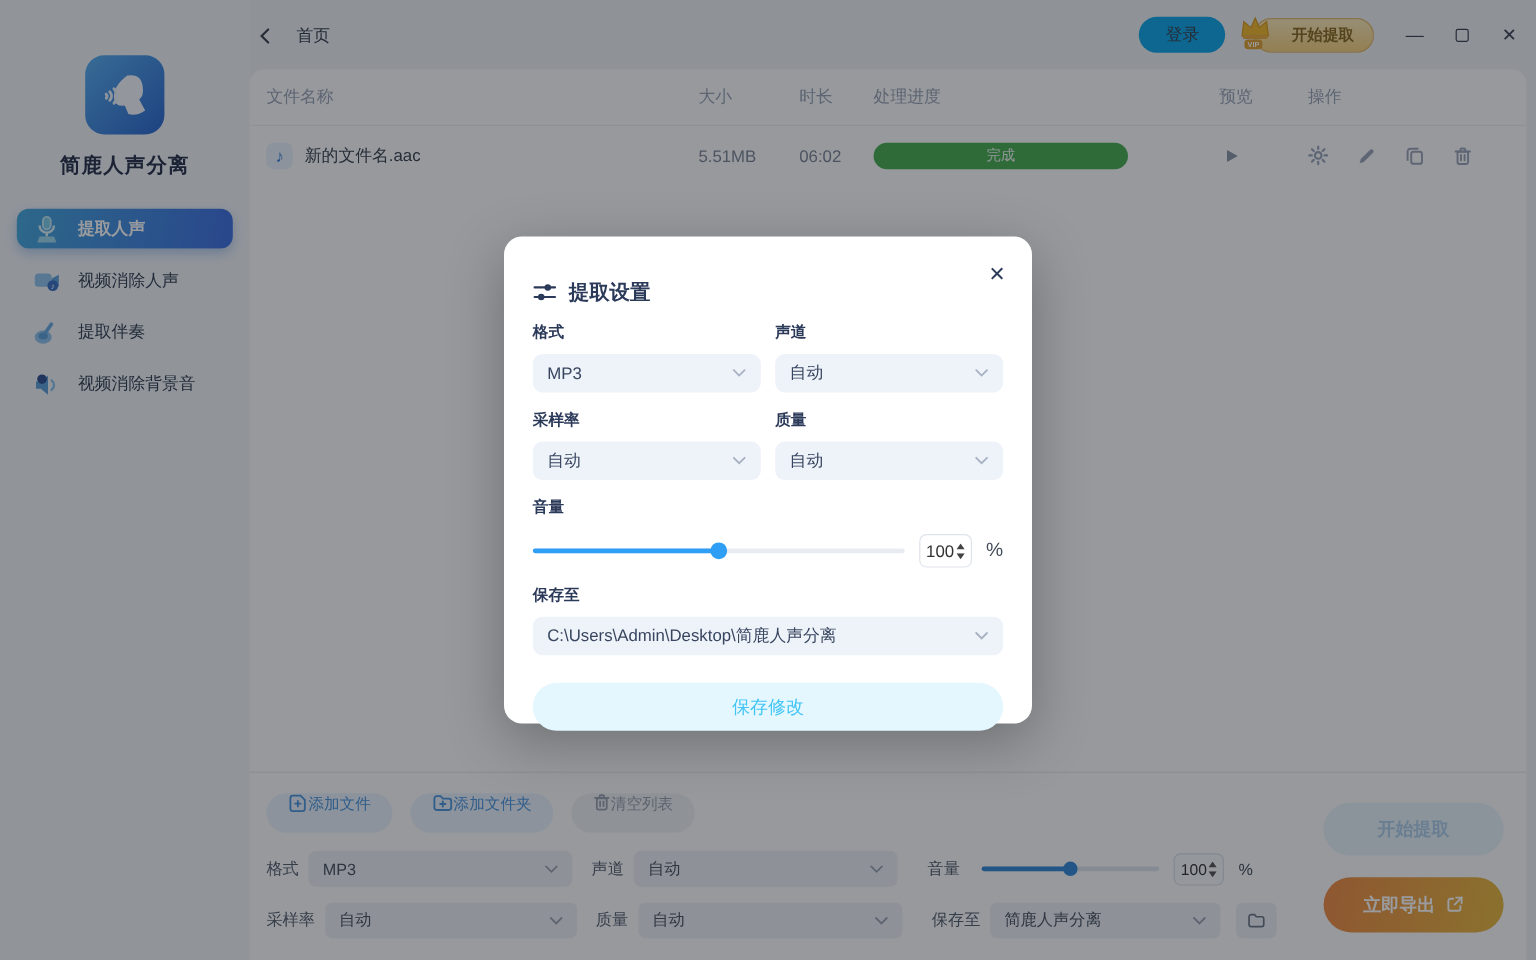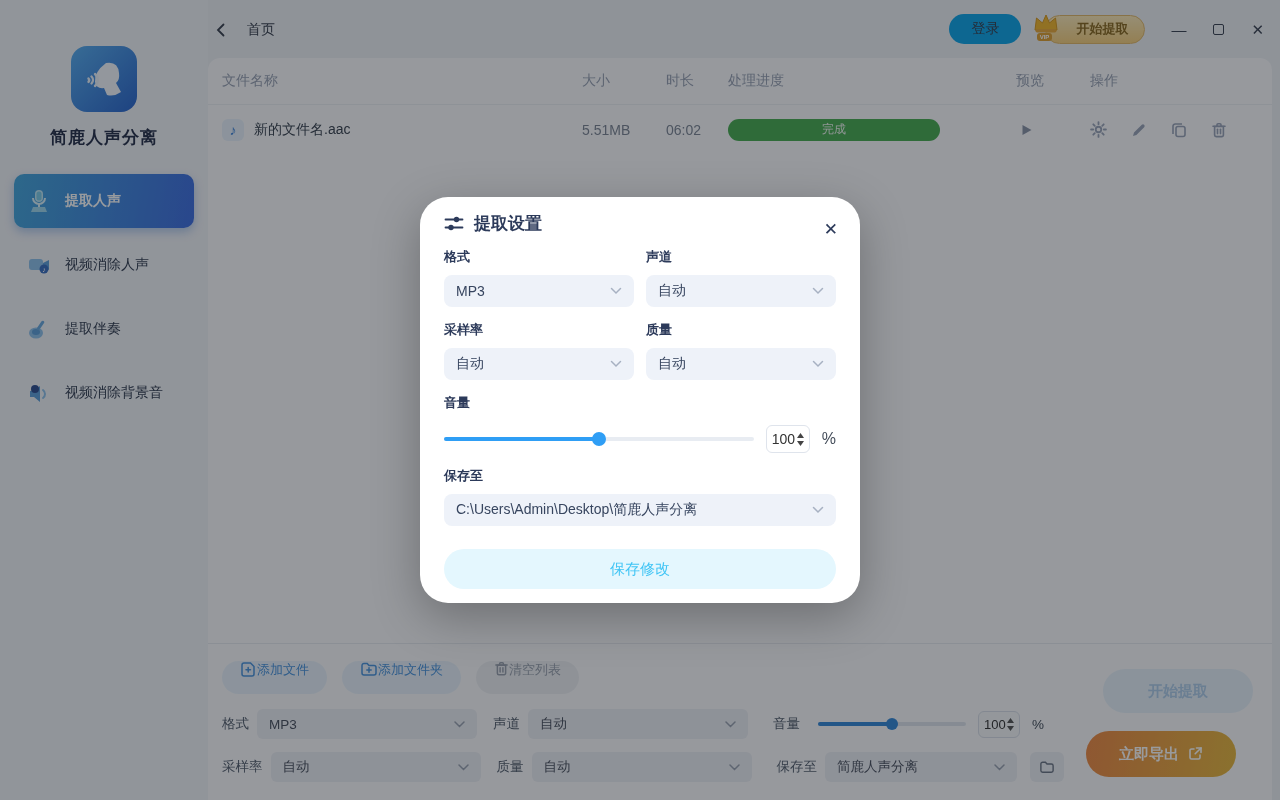--- a/index.html
+++ b/index.html
@@ -5,21 +5,21 @@
   * { margin:0; padding:0; box-sizing:border-box; }
   html,body { width:1280px; height:800px; overflow:hidden; }
   body { font-family:"Liberation Sans","DejaVu Sans",sans-serif; background:#eef1f5; position:relative; color:#39424f; }
 
   
   .sidebar { position:absolute; left:0; top:0; bottom:0; width:208px; background:#f2f4f8; }
   .logo { width:66px; height:66px; margin:46px auto 0; border-radius:16px;
           background:linear-gradient(135deg,#58aef0,#2b66cc); display:flex; align-items:center; justify-content:center; }
   .app-name { text-align:center; margin-top:14px; font-size:17px; font-weight:700; color:#27314a; letter-spacing:1px; }
   .nav { margin-top:25px; padding:0 14px; }
-  .nav-item { height:54px; margin-bottom:10px; display:flex; align-items:center; gap:11px; padding-left:10px;
+  .nav-item { height:33px; margin-bottom:10px; display:flex; align-items:center; gap:11px; padding-left:10px;
               border-radius:10px; font-size:14px; color:#333f52; cursor:pointer; }
   .nav-item.active { background:linear-gradient(100deg,#45a7dc,#3f6ee0); color:#fff; font-weight:700;
                      box-shadow:0 4px 10px rgba(58,123,213,.35); }
   .nav-ic { width:30px; height:30px; flex:0 0 30px; display:flex; align-items:center; justify-content:center; }
 
   
   .breadcrumb { position:absolute; left:216px; top:16px; height:28px; display:flex; align-items:center; gap:22px;
                 font-size:14px; color:#39414f; cursor:pointer; }
   .top-right { position:absolute; right:16px; top:14px; display:flex; align-items:center; }
   .login-btn { width:72px; height:30px; border-radius:15px; background:#0ea5e9; color:#39414f; font-size:14px;
@@ -70,28 +70,28 @@
                    transform:translate(-50%,-50%); }
   .stepper { width:42px; height:27px; background:#f6f8fa; border:1px solid #d9dfe8; border-radius:6px;
              display:flex; align-items:center; justify-content:space-between; padding:0 5px; color:#333; font-size:13px; }
   .step-arrows { display:flex; flex-direction:column; gap:3px; cursor:pointer; }
   .unit { margin-left:12px; color:#444d5a; }
   .folder-btn { width:34px; height:30px; margin-left:13px; background:#edeff4; border-radius:6px;
                 display:flex; align-items:center; justify-content:center; cursor:pointer; }
   .start-btn { position:absolute; right:19px; top:25px; width:150px; height:44px; border-radius:22px;
                background:#e7f1fa; color:#aecdea; font-size:15px; font-weight:700;
                display:flex; align-items:center; justify-content:center; }
-  .export-btn { position:absolute; right:36px; top:87px; width:150px; height:46px; border-radius:23px;
+  .export-btn { position:absolute; right:19px; top:87px; width:150px; height:46px; border-radius:23px;
                 background:linear-gradient(100deg,#ee8a45,#e6b83f); color:#fff; font-size:15px; font-weight:700;
                 display:flex; align-items:center; justify-content:center; gap:8px; cursor:pointer; }
 
   
   .overlay { position:absolute; inset:0; background:rgba(13,17,23,.42); z-index:5; }
   .modal { position:absolute; left:420px; top:197px; width:440px; height:406px; background:#fff; z-index:10;
-           border-radius:28px; box-shadow:0 14px 48px rgba(0,0,0,.28); padding:15px 24px; }
+           border-radius:15px; box-shadow:0 14px 48px rgba(0,0,0,.28); padding:35px 24px; }
   .m-head { display:flex; align-items:center; gap:10px; }
   .m-title { font-size:17px; font-weight:700; color:#2c3a5a; }
   .m-close { position:absolute; right:22px; top:22px; font-size:17px; color:#2c3a5a; cursor:pointer; }
   .m-grid { display:grid; grid-template-columns:1fr 1fr; column-gap:12px; margin-top:13px; }
   .m-label { font-size:13px; font-weight:700; color:#2c3a5a; margin-bottom:9px; margin-top:14px; }
   .m-sel { height:32px; background:#eef2f9; border-radius:8px; display:flex; align-items:center;
            justify-content:space-between; padding:0 12px; font-size:14px; color:#37455f; cursor:pointer; }
   .m-vol { display:flex; align-items:center; margin-top:13px; }
   .m-slider { flex:1; position:relative; height:4px; border-radius:2px; background:#e8ecf2; cursor:pointer; }
   .m-slider .fill { position:absolute; left:0; top:0; bottom:0; width:50%; border-radius:2px; background:#2f9ef5; }

